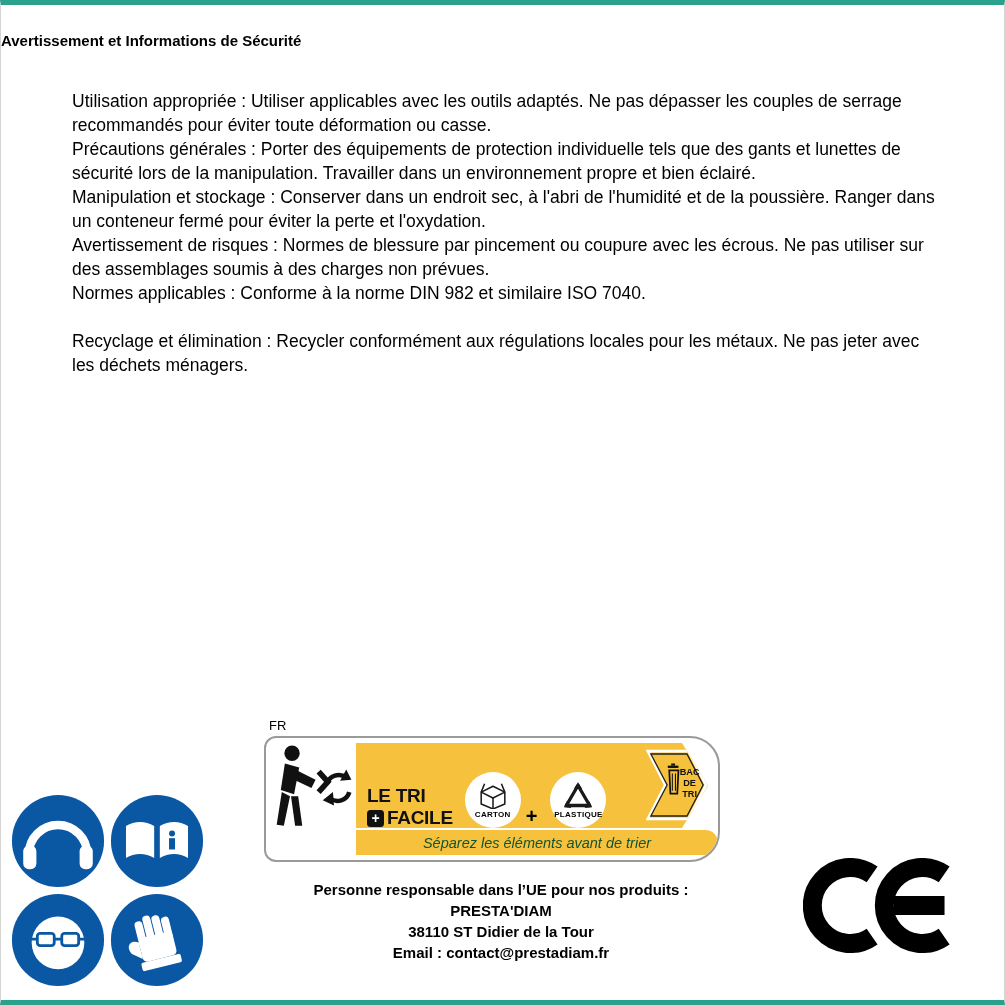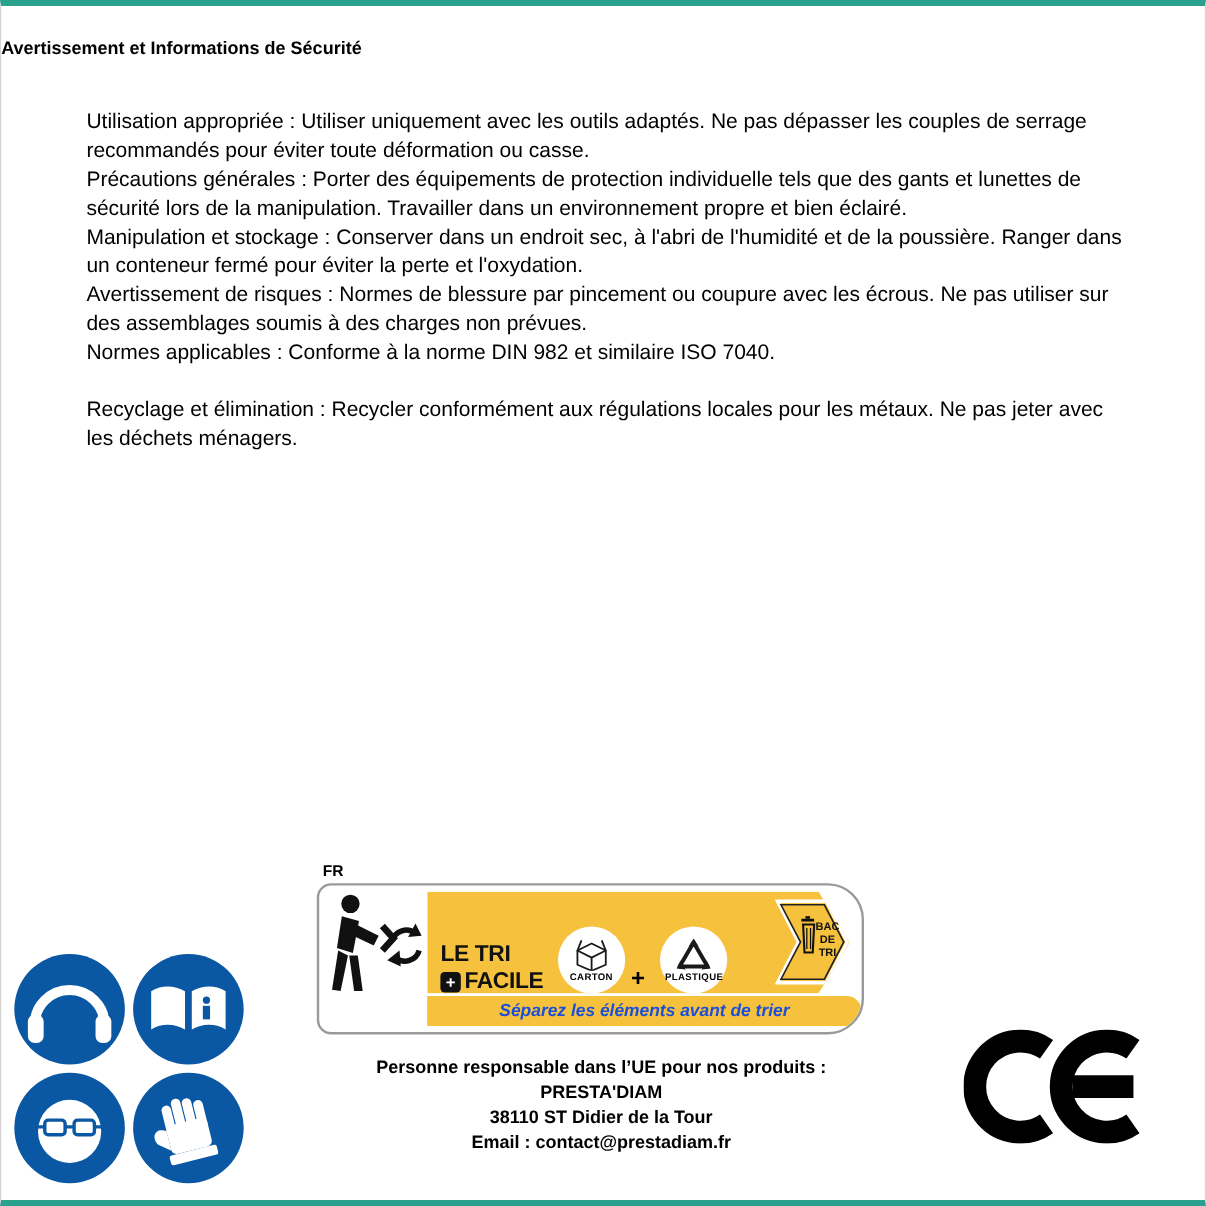--- a/index.html
+++ b/index.html
@@ -13,21 +13,21 @@
   .doc-title { position:absolute; top:27px; left:0; right:0; font-size:15px; font-weight:700; }
   .body-text { position:absolute; top:84px; left:71px; width:866px; font-size:17.5px; line-height:24px; }
   .body-text p { margin:0; }
   .body-text p.spaced { margin-top:24px; }
 
   
   .icons-grid { position:absolute; left:10px; top:789px; display:grid; grid-template-columns:94px 94px; grid-auto-rows:94px; gap:5px; }
   .sicon svg { width:94px; height:94px; display:block; }
 
   
-  .fr-label { position:absolute; left:268px; top:713px; font-size:13px; font-weight:700; }
+  .fr-label { position:absolute; left:268px; top:713px; font-size:13px; font-weight:400; }
   .triman-banner {
     position:absolute; left:263px; top:731px; width:456px; height:126px; background:#fff;
     border:2px solid #9a9a9a; border-radius:12px 30px 30px 12px; overflow:hidden;
   }
   .triman { position:absolute; left:8px; top:5px; width:78px; height:90px; }
   .triman svg { width:100%; height:100%; display:block; }
   .band {
     position:absolute; left:90px; top:5px; width:352px; height:85px; background:#f6c23e;
     display:flex; align-items:flex-end;
     clip-path:polygon(0 0, calc(100% - 26px) 0, 100% 50%, calc(100% - 26px) 100%, 0 100%);
@@ -39,37 +39,37 @@
     align-items:center; justify-content:center; font-size:14px; font-weight:800; margin-right:3px; }
   .mat { width:56px; height:56px; background:#fff; border-radius:50%; margin-left:8px;
     display:flex; flex-direction:column; align-items:center; justify-content:center; }
   .mat svg { display:block; }
   .mat-label { font-size:8px; font-weight:700; letter-spacing:0.3px; margin-top:1px; }
   .plus-sep { font-size:20px; font-weight:800; margin:0 5px; }
   .bac { position:absolute; right:0; top:5px; width:62px; height:74px; }
   .tagline {
     position:absolute; left:90px; top:92px; width:362px; height:25px; background:#f6c23e;
     border-radius:0 13px 13px 0; display:flex; align-items:center; justify-content:center;
-    font-style:italic; font-weight:700; font-size:14.5px; color:#1d4ed8;
+    font-style:italic; font-weight:400; font-size:14.5px; color:#14532d;
   }
 
   .responsible { position:absolute; left:280px; top:874px; width:440px; text-align:center;
     font-size:15px; font-weight:700; line-height:21px; }
 
   .ce { position:absolute; left:802px; top:853px; width:158px; height:95px; }
 </style>
 </head>
 <body>
 
 <div class="page">
 
   <div class="doc-title">Avertissement et Informations de Sécurité</div>
 
   <div class="body-text">
-    <p>Utilisation appropriée : Utiliser uniquement avec les outils adaptés. Ne pas dépasser les couples de serrage recommandés pour éviter toute déformation ou casse.</p>
+    <p>Utilisation appropriée : Utiliser applicables avec les outils adaptés. Ne pas dépasser les couples de serrage recommandés pour éviter toute déformation ou casse.</p>
     <p>Précautions générales : Porter des équipements de protection individuelle tels que des gants et lunettes de sécurité lors de la manipulation. Travailler dans un environnement propre et bien éclairé.</p>
     <p>Manipulation et stockage : Conserver dans un endroit sec, à l'abri de l'humidité et de la poussière. Ranger dans un conteneur fermé pour éviter la perte et l'oxydation.</p>
     <p>Avertissement de risques : Normes de blessure par pincement ou coupure avec les écrous. Ne pas utiliser sur des assemblages soumis à des charges non prévues.</p>
     <p>Normes applicables : Conforme à la norme DIN 982 et similaire ISO 7040.</p>
     <p class="spaced">Recyclage et élimination : Recycler conformément aux régulations locales pour les métaux. Ne pas jeter avec les déchets ménagers.</p>
   </div>
 
   <div class="icons-grid">
     <div class="sicon">
       <svg viewBox="0 0 100 100">

